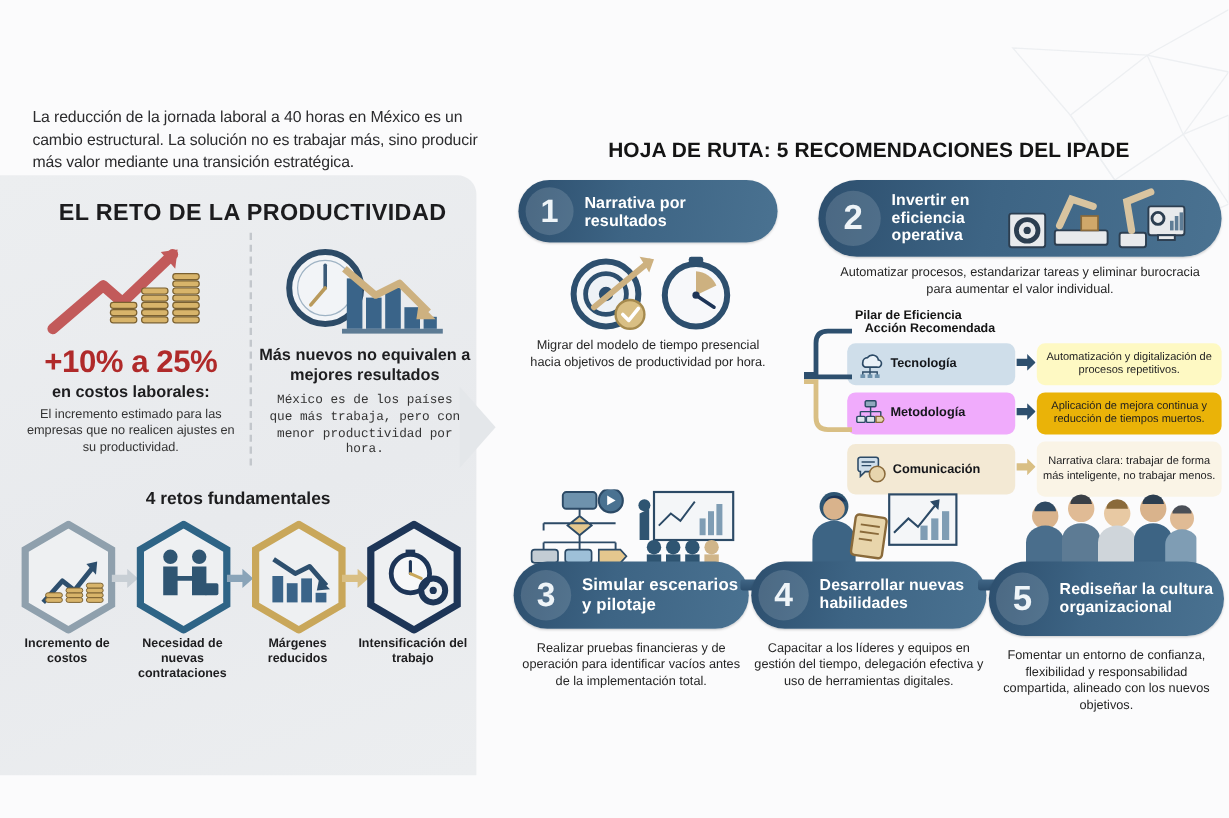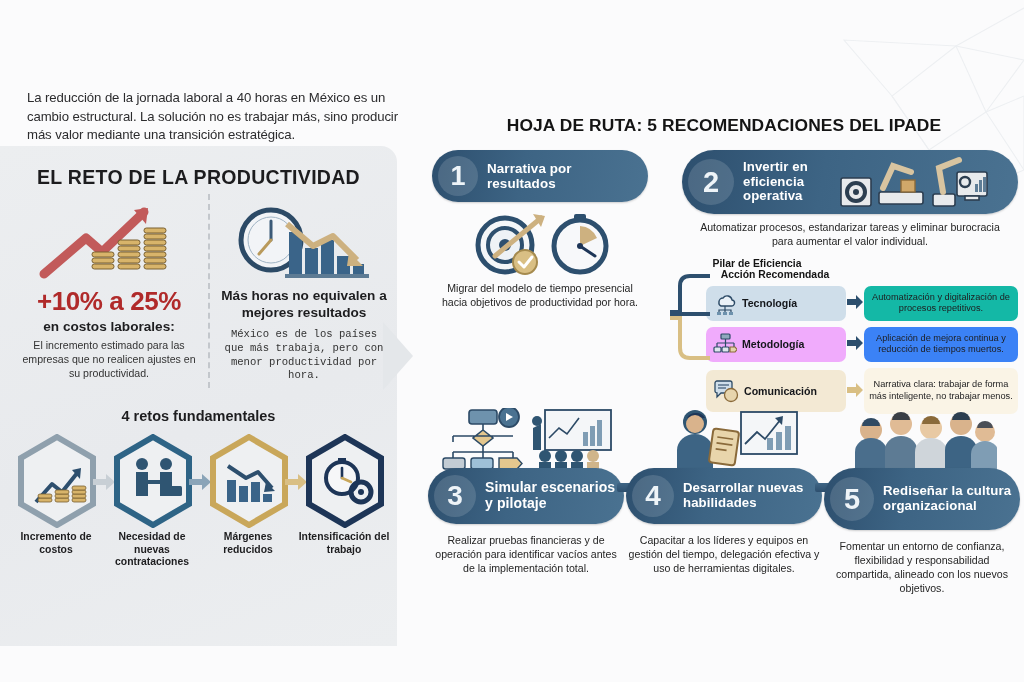--- a/index.html
+++ b/index.html
@@ -34,21 +34,21 @@
     border-radius: 0 16px 0 0;
   }
   .left-arrow {
     position: absolute; left: 383px; top: 322px;
     width: 0; height: 0;
     border-top: 34px solid transparent;
     border-bottom: 34px solid transparent;
     border-left: 30px solid #e4e7ea;
   }
   .left-title {
-    position: absolute; left: 0; top: 20px; width: 100%;
+    position: absolute; left: 12px; top: 20px; width: 100%;
     text-align: center; font-size: 19.5px; font-weight: bold;
     color: #1c1c1e; letter-spacing: .3px;
   }
   .divider-v {
     position: absolute; left: 208px; top: 48px;
     width: 0; height: 194px;
     border-left: 2px dashed #c3c7cc;
   }
   
   .stat-left { position: absolute; left: 14px; top: 56px; width: 190px; text-align: center; }
@@ -203,21 +203,21 @@
           <rect x="60" y="30" width="13" height="42"></rect>
           <rect x="76" y="46" width="13" height="26"></rect>
           <rect x="92" y="38" width="13" height="34"></rect>
           <rect x="108" y="54" width="13" height="18"></rect>
           <rect x="124" y="62" width="11" height="10"></rect>
         </g>
         <rect x="56" y="72" width="84" height="4" fill="#5d7b94"></rect>
         <path d="M58 22 L84 44 L104 34 L128 58" fill="none" stroke="#cdb180" stroke-width="6" stroke-linejoin="round"></path>
         <path d="M120 50 L134 64 L118 64 Z" fill="#cdb180"></path>
       </svg>
-      <div class="head">Más horas no equivalen a mejores resultados</div>
+      <div class="head">Más nuevos no equivalen a mejores resultados</div>
       <div class="desc">México es de los países que más trabaja, pero con menor productividad por hora.</div>
     </div>
 
     <div class="retos-title">4 retos fundamentales</div>
 
     <div class="hexrow">
 
       <svg class="hexitem" style="left:0px;top:0px" viewBox="0 0 82 94">
         <polygon points="41,3 77,24 77,70 41,91 5,70 5,24" fill="#eef0f2" stroke="#8fa0ad" stroke-width="6"></polygon>
         <g>
@@ -375,40 +375,40 @@
                 <rect x="16" y="21" width="4" height="3"></rect>
               </g>
           </svg>
           <span>Tecnología</span>
         </div>
         <div class="marrow">
           <svg width="16" height="14" viewBox="0 0 16 14">
               <path d="M0 4 H9 V0 L16 7 L9 14 V10 H0 Z" fill="#2d4f6e"></path>
             </svg>
         </div>
-        <div class="maction" style="background:#14b8a6">Automatización y digitalización de procesos repetitivos.</div>
+        <div class="maction" style="background:#fef9c3">Automatización y digitalización de procesos repetitivos.</div>
       </div>
 
       <div class="mrow" style="margin-left:24px">
         <div class="mpillar" style="background:#f0abfc">
           <svg width="24" height="24" viewBox="0 0 24 24">
             <rect x="8" y="2" width="9" height="5" rx="1" fill="#8fa8bd" stroke="#2c4a66" stroke-width="1.2"></rect>
             <path d="M12.5 7 v4 M4 11 h17 M4 11 v4 M12.5 11 v4 M21 11 v4" stroke="#2c4a66" stroke-width="1.2" fill="none"></path>
             <rect x="1" y="15" width="7" height="5" rx="1" fill="#dde5ec" stroke="#2c4a66" stroke-width="1.2"></rect>
             <rect x="9" y="15" width="7" height="5" rx="1" fill="#dde5ec" stroke="#2c4a66" stroke-width="1.2"></rect>
             <path d="M17 15 h5 l2 2.5 l-2 2.5 h-5 z" fill="#e4d3ad" stroke="#8a6a3a" stroke-width="1.2"></path>
           </svg>
           <span>Metodología</span>
         </div>
         <div class="marrow">
           <svg width="16" height="14" viewBox="0 0 16 14">
               <path d="M0 4 H9 V0 L16 7 L9 14 V10 H0 Z" fill="#2d4f6e"></path>
             </svg>
         </div>
-        <div class="maction" style="background:#3b82f6">Aplicación de mejora continua y reducción de tiempos muertos.</div>
+        <div class="maction" style="background:#eab308">Aplicación de mejora continua y reducción de tiempos muertos.</div>
       </div>
 
       <div class="mrow" style="margin-left:24px">
         <div class="mpillar" style="background:#f3e9d4;height:42px">
           <svg width="26" height="24" viewBox="0 0 26 24">
             <path d="M2 4 a2 2 0 0 1 2-2 h13 a2 2 0 0 1 2 2 v8 a2 2 0 0 1 -2 2 h-9 l-4 4 v-4 h-0 a2 2 0 0 1 -2 -2 z" fill="#cfdeea" stroke="#2c4a66" stroke-width="1.3"></path>
             <g stroke="#2c4a66" stroke-width="1.1">
                 <path d="M5 6 h11"></path>
                 <path d="M5 9 h8"></path>
               </g>

